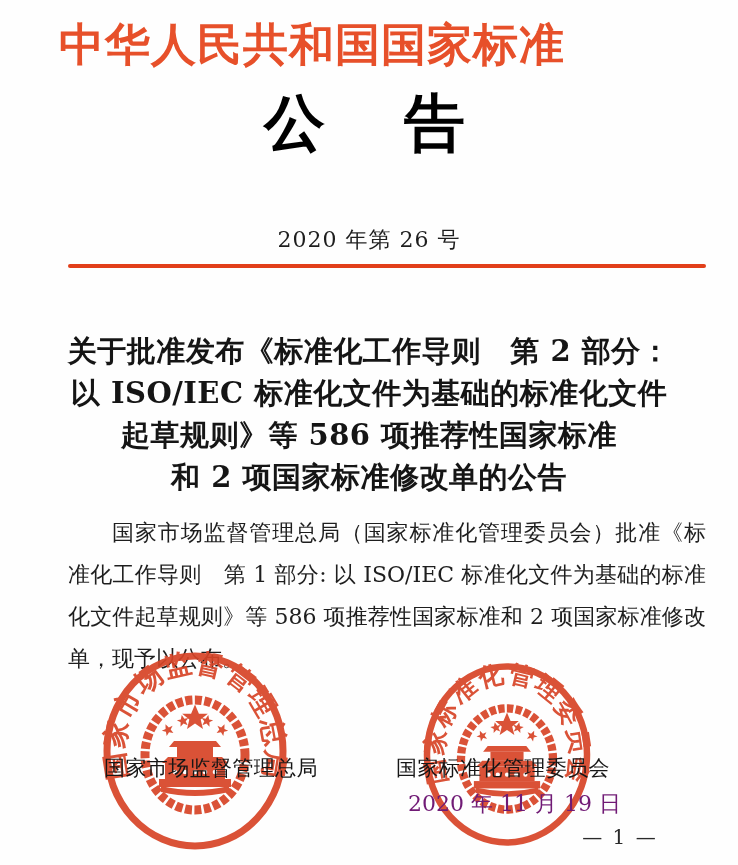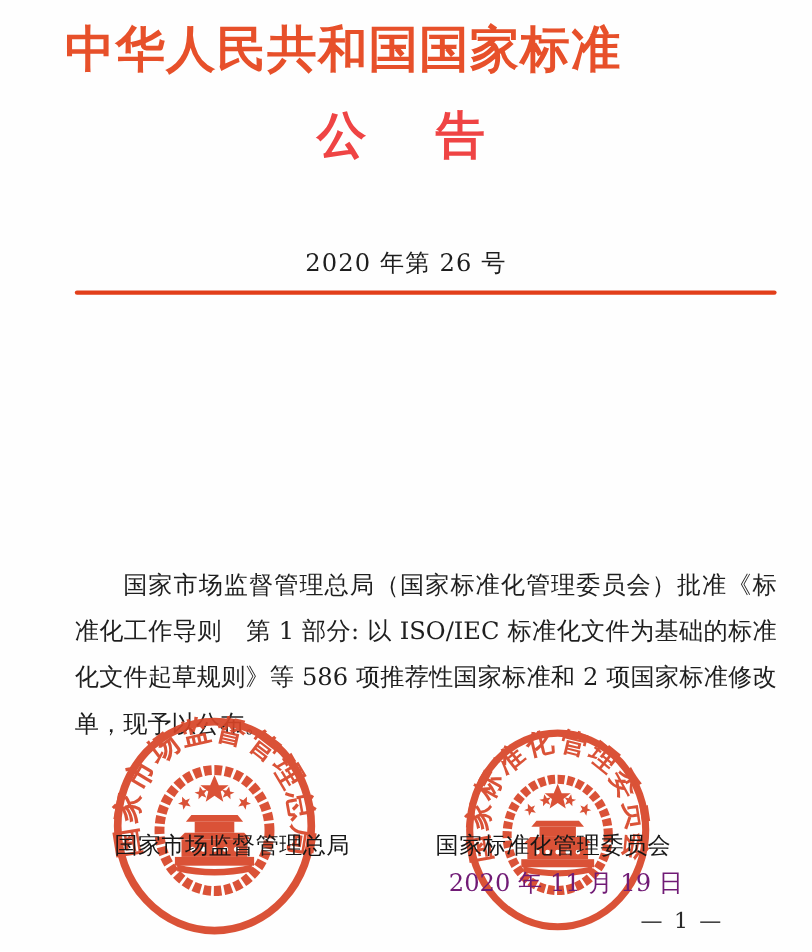--- a/index.html
+++ b/index.html
@@ -11,22 +11,22 @@
   }
   .page { position:relative; width:738px; height:865px; background:#fefefe; }
 
   .gazette-title {
     position:absolute; top:16px; left:0; width:624px;
     text-align:center; font-size:45px; line-height:58px; font-weight:bold;
     color:#e7502a; letter-spacing:1px; white-space:nowrap;
   }
   .announcement-title {
     position:absolute; top:94px; left:0; width:738px;
-    text-align:center; font-size:45px; line-height:58px; font-weight:bold;
-    color:#ef4444; letter-spacing:9px; white-space:nowrap;
+    text-align:center; font-size:61px; line-height:58px; font-weight:bold;
+    color:#000000; letter-spacing:9px; white-space:nowrap;
   }
   .issue-no {
     position:absolute; top:224px; left:0; width:738px;
     text-align:center; font-size:22px; line-height:32px; color:#1e1e1e;
     letter-spacing:1px;
   }
   .red-divider {
     position:absolute; top:264px; left:68px; width:638px; height:4px;
     background:#e23f1a; border-radius:2px;
   }
@@ -71,20 +71,26 @@
 <body>
 
 <div class="page">
 
   <h1 class="gazette-title">中华人民共和国国家标准</h1>
   <h2 class="announcement-title">公　告</h2>
 
   <div class="issue-no">2020 年第 26 号</div>
   <div class="red-divider"></div>
 
+  <div class="approval-heading">
+    <div>关于批准发布《标准化工作导则　第 2 部分：</div>
+    <div>以 ISO/IEC 标准化文件为基础的标准化文件</div>
+    <div>起草规则》等 586 项推荐性国家标准</div>
+    <div>和 2 项国家标准修改单的公告</div>
+  </div>
 
   <div class="body-paragraph">
     <div class="body-line jl indent">国家市场监督管理总局（国家标准化管理委员会）批准《标</div>
     <div class="body-line jl">准化工作导则　第 1 部分: 以 ISO/IEC 标准化文件为基础的标准</div>
     <div class="body-line jl">化文件起草规则》等 586 项推荐性国家标准和 2 项国家标准修改</div>
     <div class="body-line">单，现予以公布。</div>
   </div>
 
   <svg class="seal seal-left" viewBox="0 0 188 200">
     <defs>

